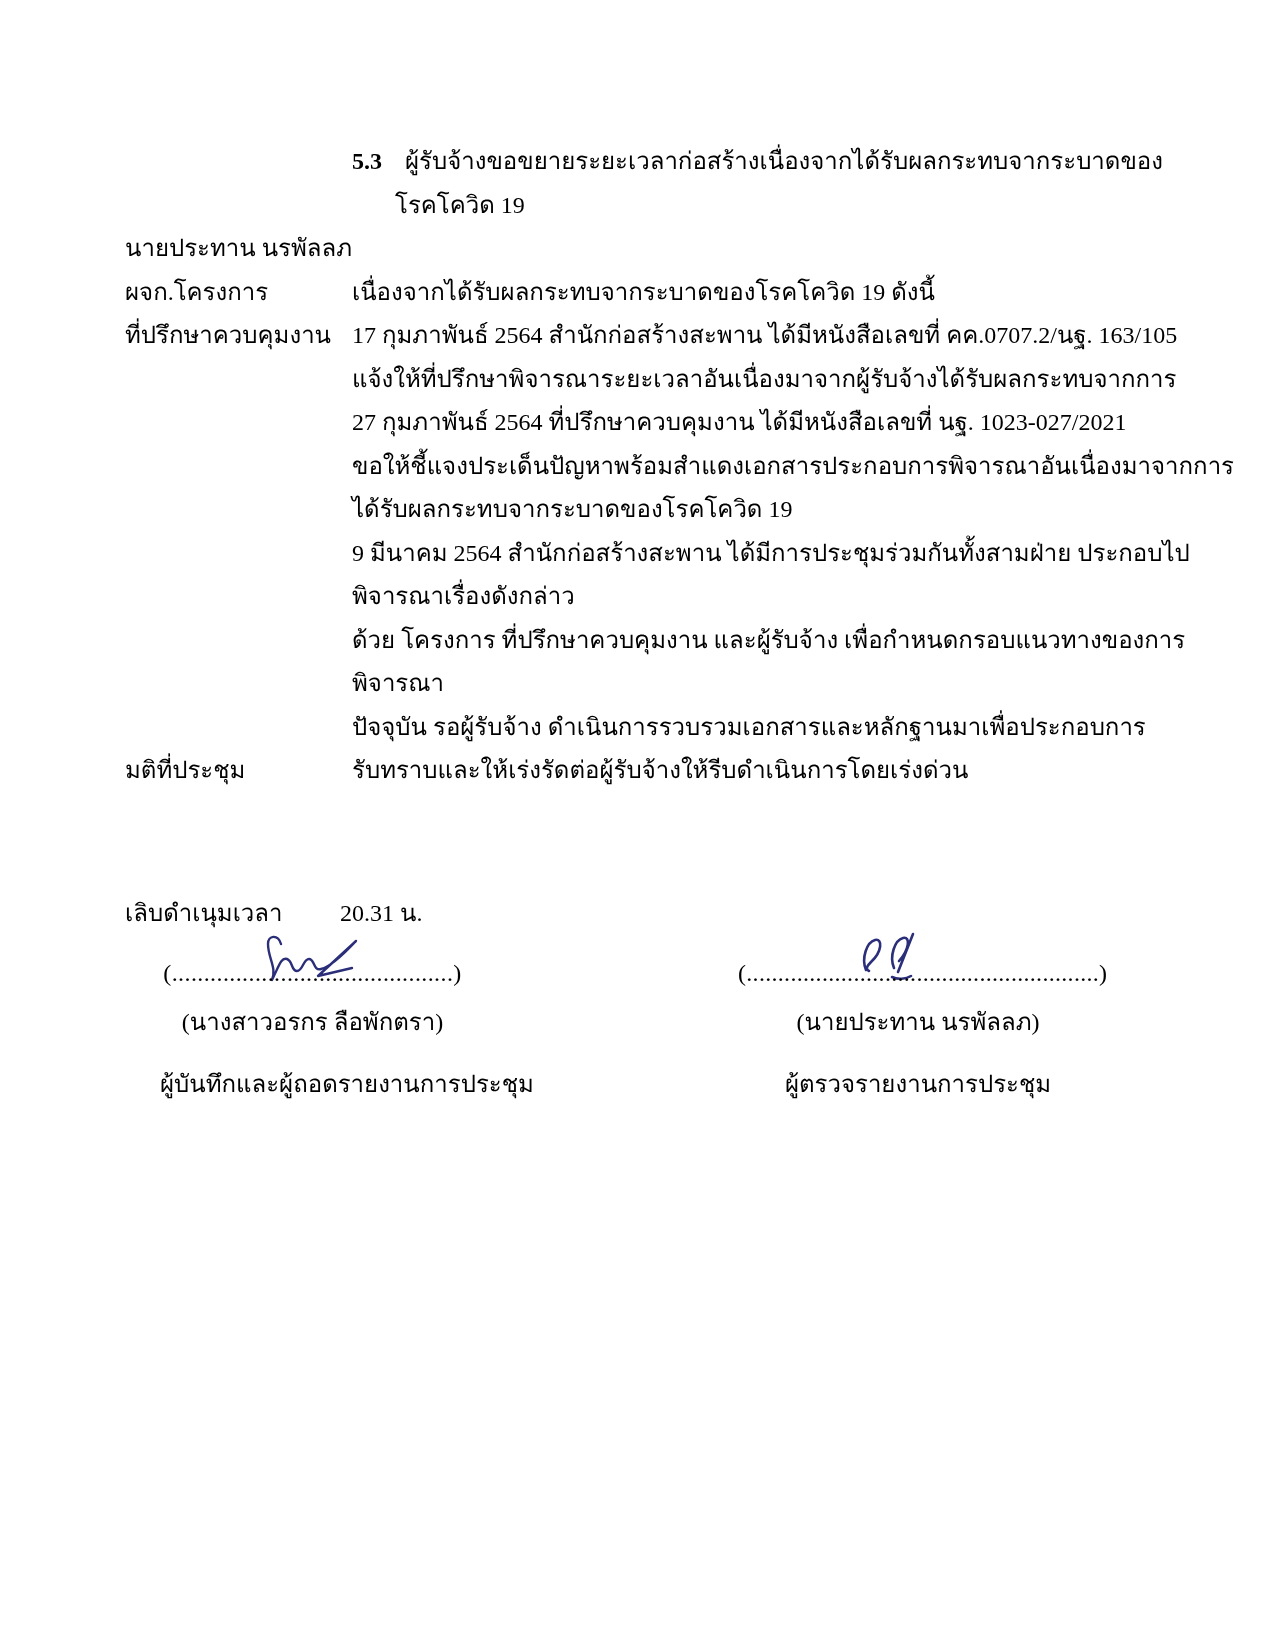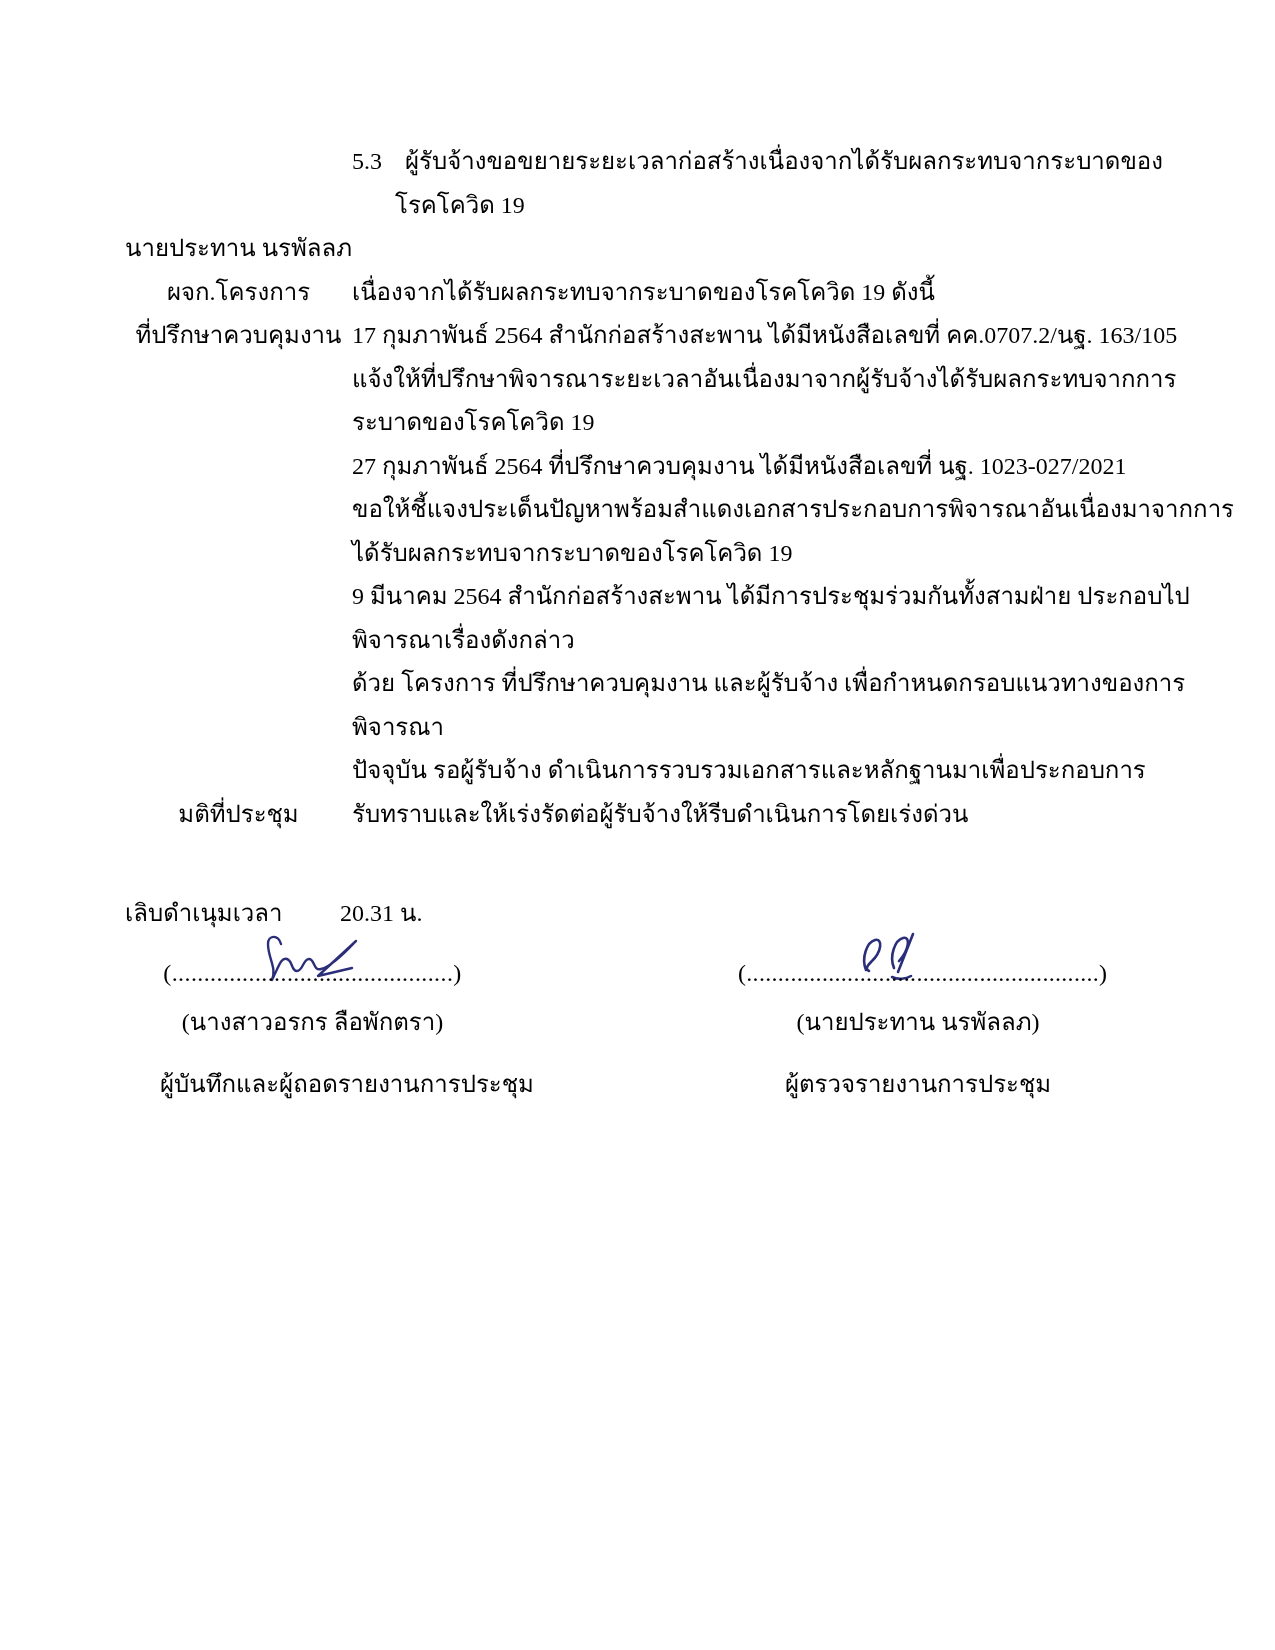--- a/index.html
+++ b/index.html
@@ -9,23 +9,23 @@
     background:#ffffff;
     color:#000000;
     font-family:"Liberation Serif","DejaVu Serif",serif;
     overflow:hidden;
   }
   .content {
     position:absolute; top:140px; left:0; width:1275px;
     font-size:24px; line-height:43.5px;
   }
   .row { display:flex; }
-  .label { flex:none; width:227px; margin-left:125px; white-space:nowrap;text-align:center; }
+  .label { flex:none; width:227px; margin-left:125px; white-space:nowrap; }
   .body  { flex:none; width:850px; white-space:nowrap; }
-  .item-no { display:inline-block; width:53px; }
+  .item-no { display:inline-block; width:53px;font-weight:bold; }
   .indent { padding-left:43px; }
 
   .closing-line { position:absolute; top:893px; left:125px; font-size:24px; white-space:nowrap; }
   .closing-label { display:inline-block; width:215px; }
 
   .sig-block { position:absolute; text-align:center; font-size:24px; }
   .sig-left  { top:930px; left:160px; width:305px; }
   .sig-right { top:930px; left:738px; width:360px; }
   .autograph { position:absolute; }
   .autograph-left  { top:-2px; left:88px; }
@@ -60,24 +60,20 @@
       <div class="label">ผจก.โครงการ</div>
       <div class="body">เนื่องจากได้รับผลกระทบจากระบาดของโรคโควิด 19  ดังนี้</div>
     </div>
     <div class="row">
       <div class="label">ที่ปรึกษาควบคุมงาน</div>
       <div class="body">17 กุมภาพันธ์ 2564 สำนักก่อสร้างสะพาน ได้มีหนังสือเลขที่ คค.0707.2/นฐ. 163/105</div>
     </div>
     <div class="row">
       <div class="label"></div>
       <div class="body">แจ้งให้ที่ปรึกษาพิจารณาระยะเวลาอันเนื่องมาจากผู้รับจ้างได้รับผลกระทบจากการ</div>
-    </div>
-    <div class="row">
-      <div class="label"></div>
-      <div class="body">ระบาดของโรคโควิด 19</div>
     </div>
     <div class="row">
       <div class="label"></div>
       <div class="body">27 กุมภาพันธ์ 2564 ที่ปรึกษาควบคุมงาน   ได้มีหนังสือเลขที่ นฐ. 1023-027/2021</div>
     </div>
     <div class="row">
       <div class="label"></div>
       <div class="body">ขอให้ชี้แจงประเด็นปัญหาพร้อมสำแดงเอกสารประกอบการพิจารณาอันเนื่องมาจากการ</div>
     </div>
     <div class="row">

